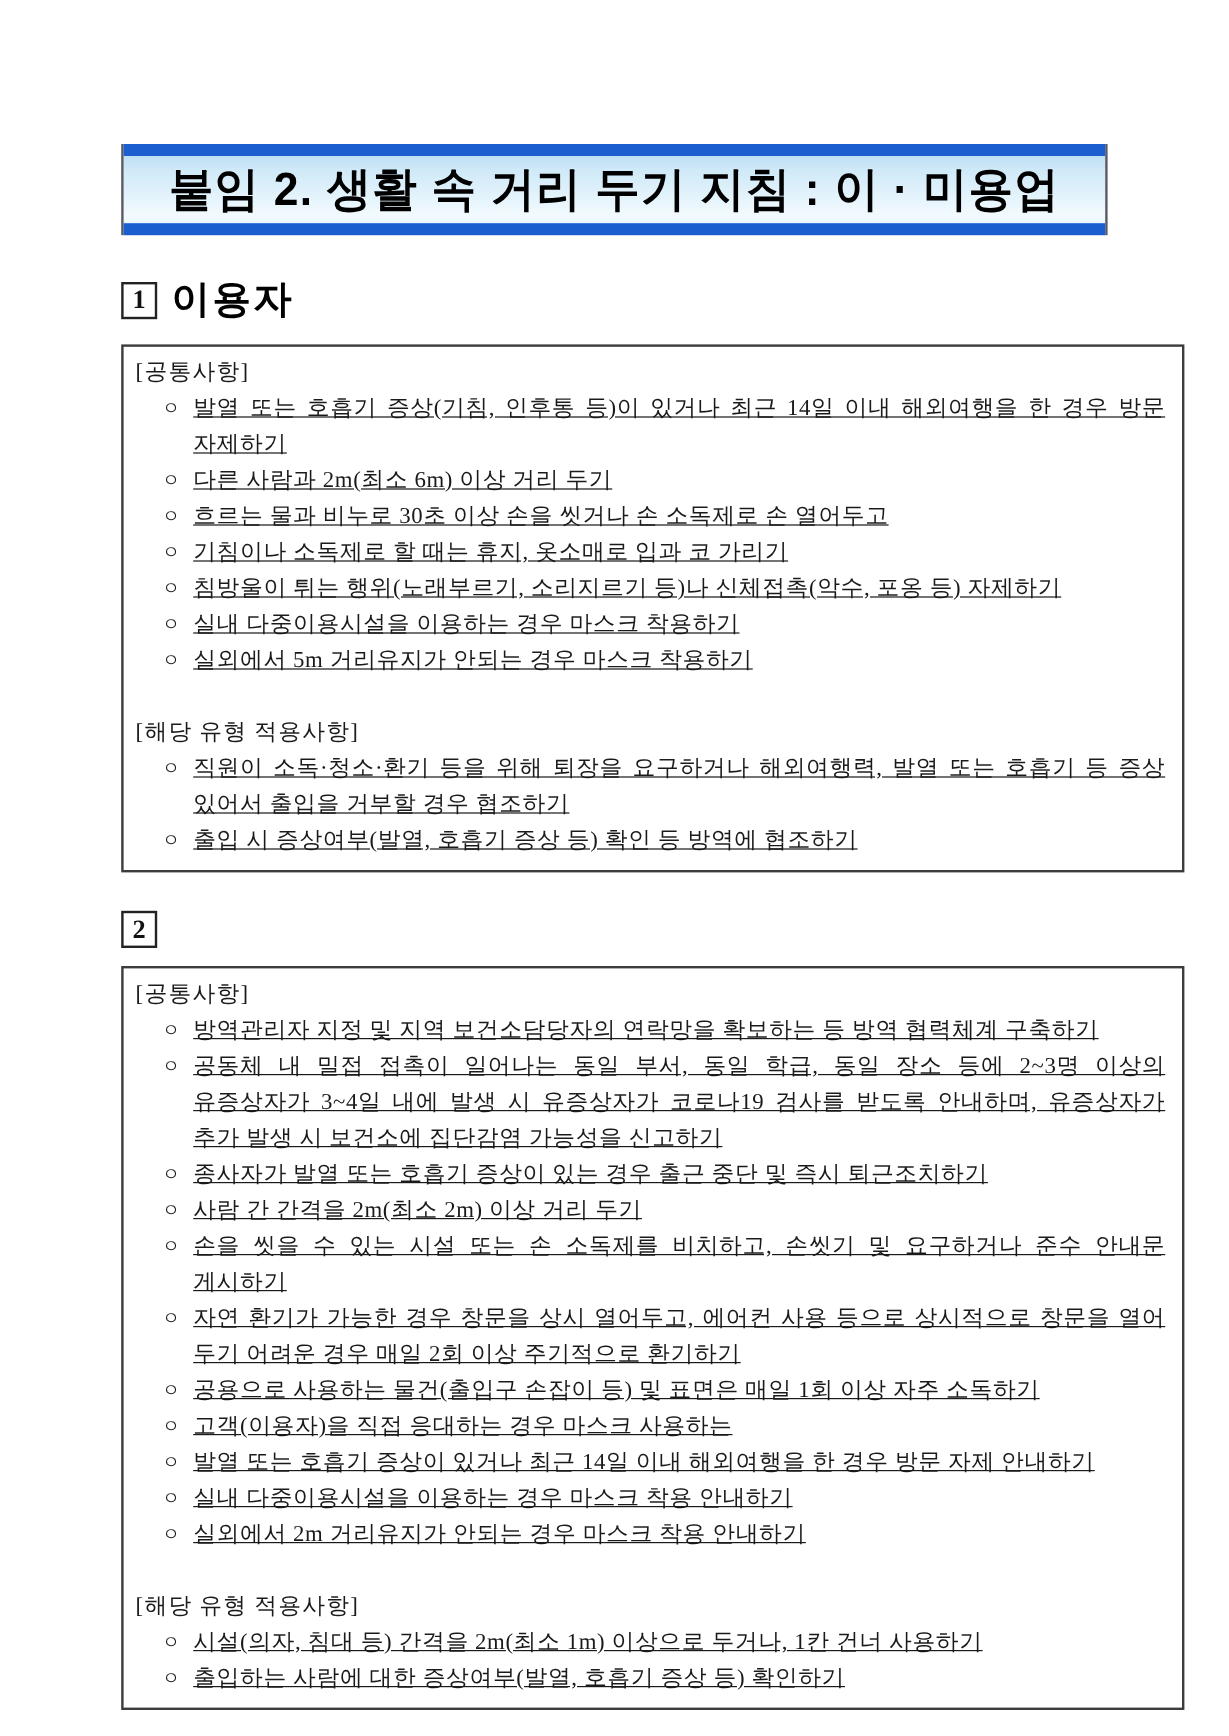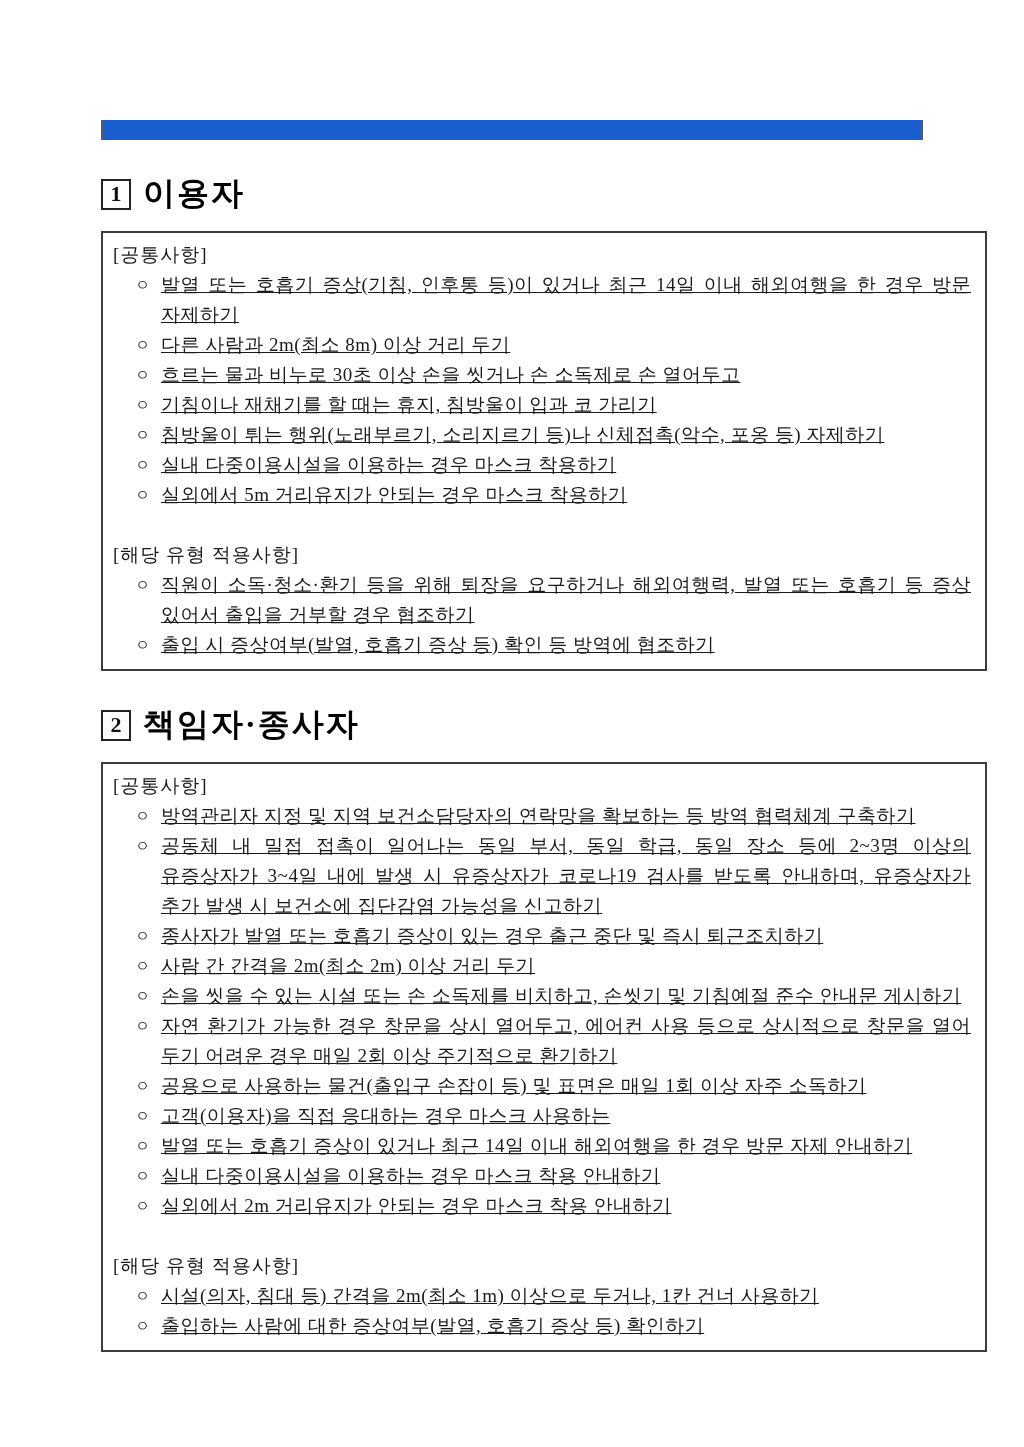--- a/index.html
+++ b/index.html
@@ -103,46 +103,49 @@
     text-decoration: underline;
   }
 </style>
 </head>
 <body>
 
 <div class="page">
 
   <div class="banner">
     <div class="bar"></div>
+    <div class="banner-inner">
+      <h1>붙임 2. 생활 속 거리 두기 지침 : 이 · 미용업</h1>
+    </div>
     <div class="bar"></div>
   </div>
 
   <div id="sections-root">
       <div class="section-header">
         <span class="num-box">1</span>
         <span class="section-heading">이용자</span>
       </div>
       <div class="content-box">
         <div class="group">
           <div class="group-label">[공통사항]</div>
           <div class="item">
             <span class="bullet">ㅇ</span>
             <div class="item-text">발열 또는 호흡기 증상(기침, 인후통 등)이 있거나 최근 14일 이내 해외여행을 한 경우 방문 자제하기</div>
           </div>
           <div class="item">
             <span class="bullet">ㅇ</span>
-            <div class="item-text">다른 사람과 2m(최소 8m) 이상 거리 두기</div>
+            <div class="item-text">다른 사람과 2m(최소 6m) 이상 거리 두기</div>
           </div>
           <div class="item">
             <span class="bullet">ㅇ</span>
             <div class="item-text">흐르는 물과 비누로 30초 이상 손을 씻거나 손 소독제로 손 열어두고</div>
           </div>
           <div class="item">
             <span class="bullet">ㅇ</span>
-            <div class="item-text">기침이나 재채기를 할 때는 휴지, 침방울이 입과 코 가리기</div>
+            <div class="item-text">기침이나 소독제로 할 때는 휴지, 옷소매로 입과 코 가리기</div>
           </div>
           <div class="item">
             <span class="bullet">ㅇ</span>
             <div class="item-text">침방울이 튀는 행위(노래부르기, 소리지르기 등)나 신체접촉(악수, 포옹 등) 자제하기</div>
           </div>
           <div class="item">
             <span class="bullet">ㅇ</span>
             <div class="item-text">실내 다중이용시설을 이용하는 경우 마스크 착용하기</div>
           </div>
           <div class="item">
@@ -157,21 +160,20 @@
             <div class="item-text">직원이 소독·청소·환기 등을 위해 퇴장을 요구하거나 해외여행력, 발열 또는 호흡기 등 증상 있어서 출입을 거부할 경우 협조하기</div>
           </div>
           <div class="item">
             <span class="bullet">ㅇ</span>
             <div class="item-text">출입 시 증상여부(발열, 호흡기 증상 등) 확인 등 방역에 협조하기</div>
           </div>
         </div>
       </div>
       <div class="section-header">
         <span class="num-box">2</span>
-        <span class="section-heading">책임자·종사자</span>
       </div>
       <div class="content-box">
         <div class="group">
           <div class="group-label">[공통사항]</div>
           <div class="item">
             <span class="bullet">ㅇ</span>
             <div class="item-text">방역관리자 지정 및 지역 보건소담당자의 연락망을 확보하는 등 방역 협력체계 구축하기</div>
           </div>
           <div class="item">
             <span class="bullet">ㅇ</span>
@@ -180,21 +182,21 @@
           <div class="item">
             <span class="bullet">ㅇ</span>
             <div class="item-text">종사자가 발열 또는 호흡기 증상이 있는 경우 출근 중단 및 즉시 퇴근조치하기</div>
           </div>
           <div class="item">
             <span class="bullet">ㅇ</span>
             <div class="item-text">사람 간 간격을 2m(최소 2m) 이상 거리 두기</div>
           </div>
           <div class="item">
             <span class="bullet">ㅇ</span>
-            <div class="item-text">손을 씻을 수 있는 시설 또는 손 소독제를 비치하고, 손씻기 및 기침예절 준수 안내문 게시하기</div>
+            <div class="item-text">손을 씻을 수 있는 시설 또는 손 소독제를 비치하고, 손씻기 및 요구하거나 준수 안내문 게시하기</div>
           </div>
           <div class="item">
             <span class="bullet">ㅇ</span>
             <div class="item-text">자연 환기가 가능한 경우 창문을 상시 열어두고, 에어컨 사용 등으로 상시적으로 창문을 열어 두기 어려운 경우 매일 2회 이상 주기적으로 환기하기</div>
           </div>
           <div class="item">
             <span class="bullet">ㅇ</span>
             <div class="item-text">공용으로 사용하는 물건(출입구 손잡이 등) 및 표면은 매일 1회 이상 자주 소독하기</div>
           </div>
           <div class="item">

